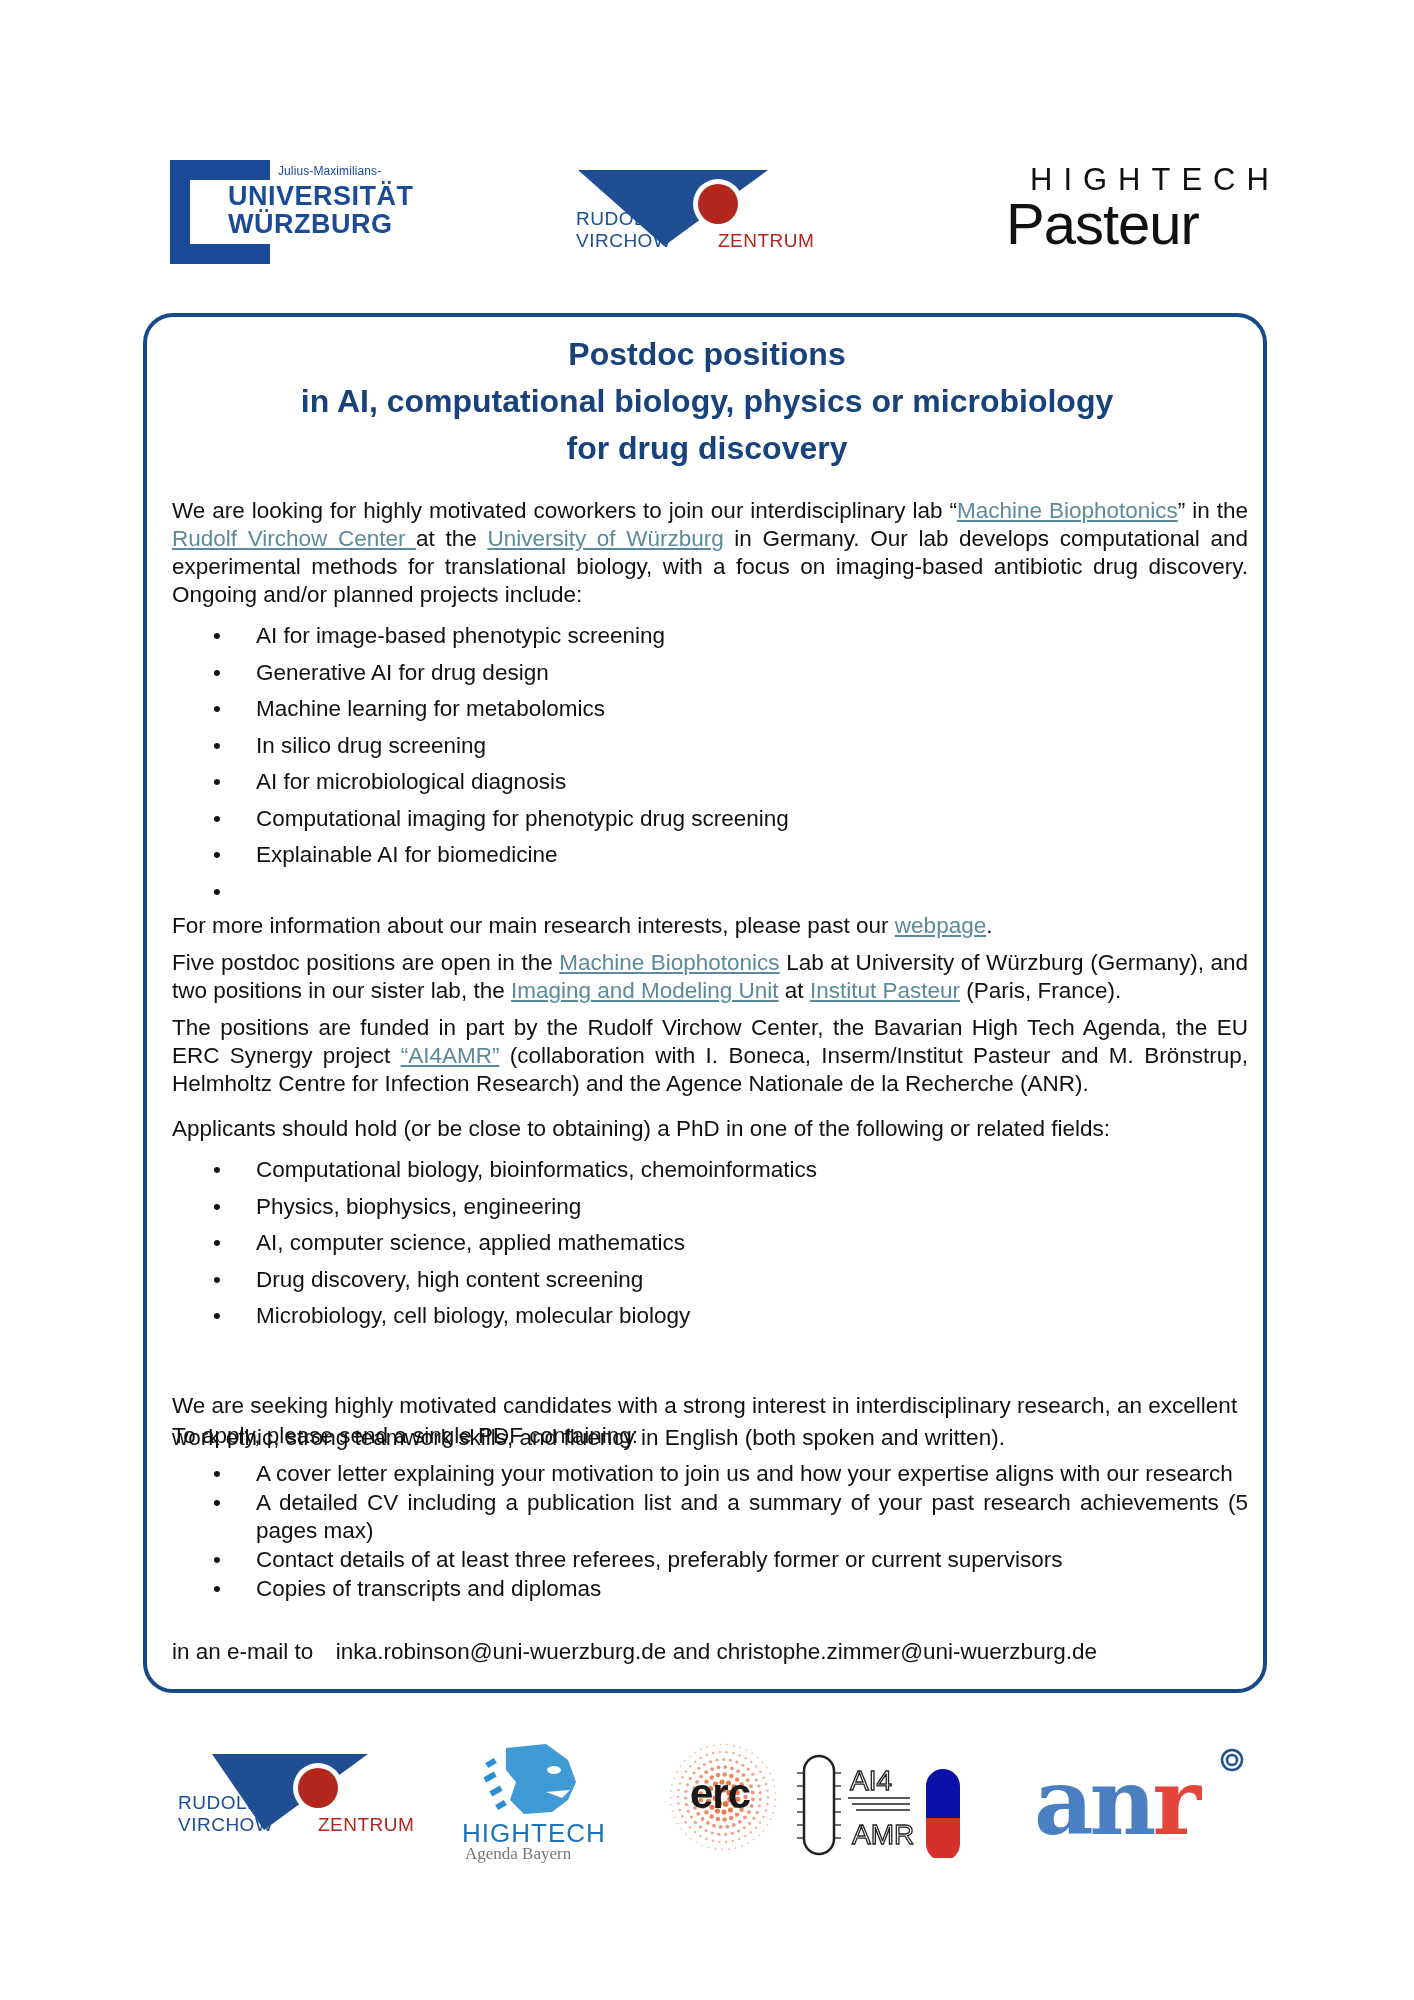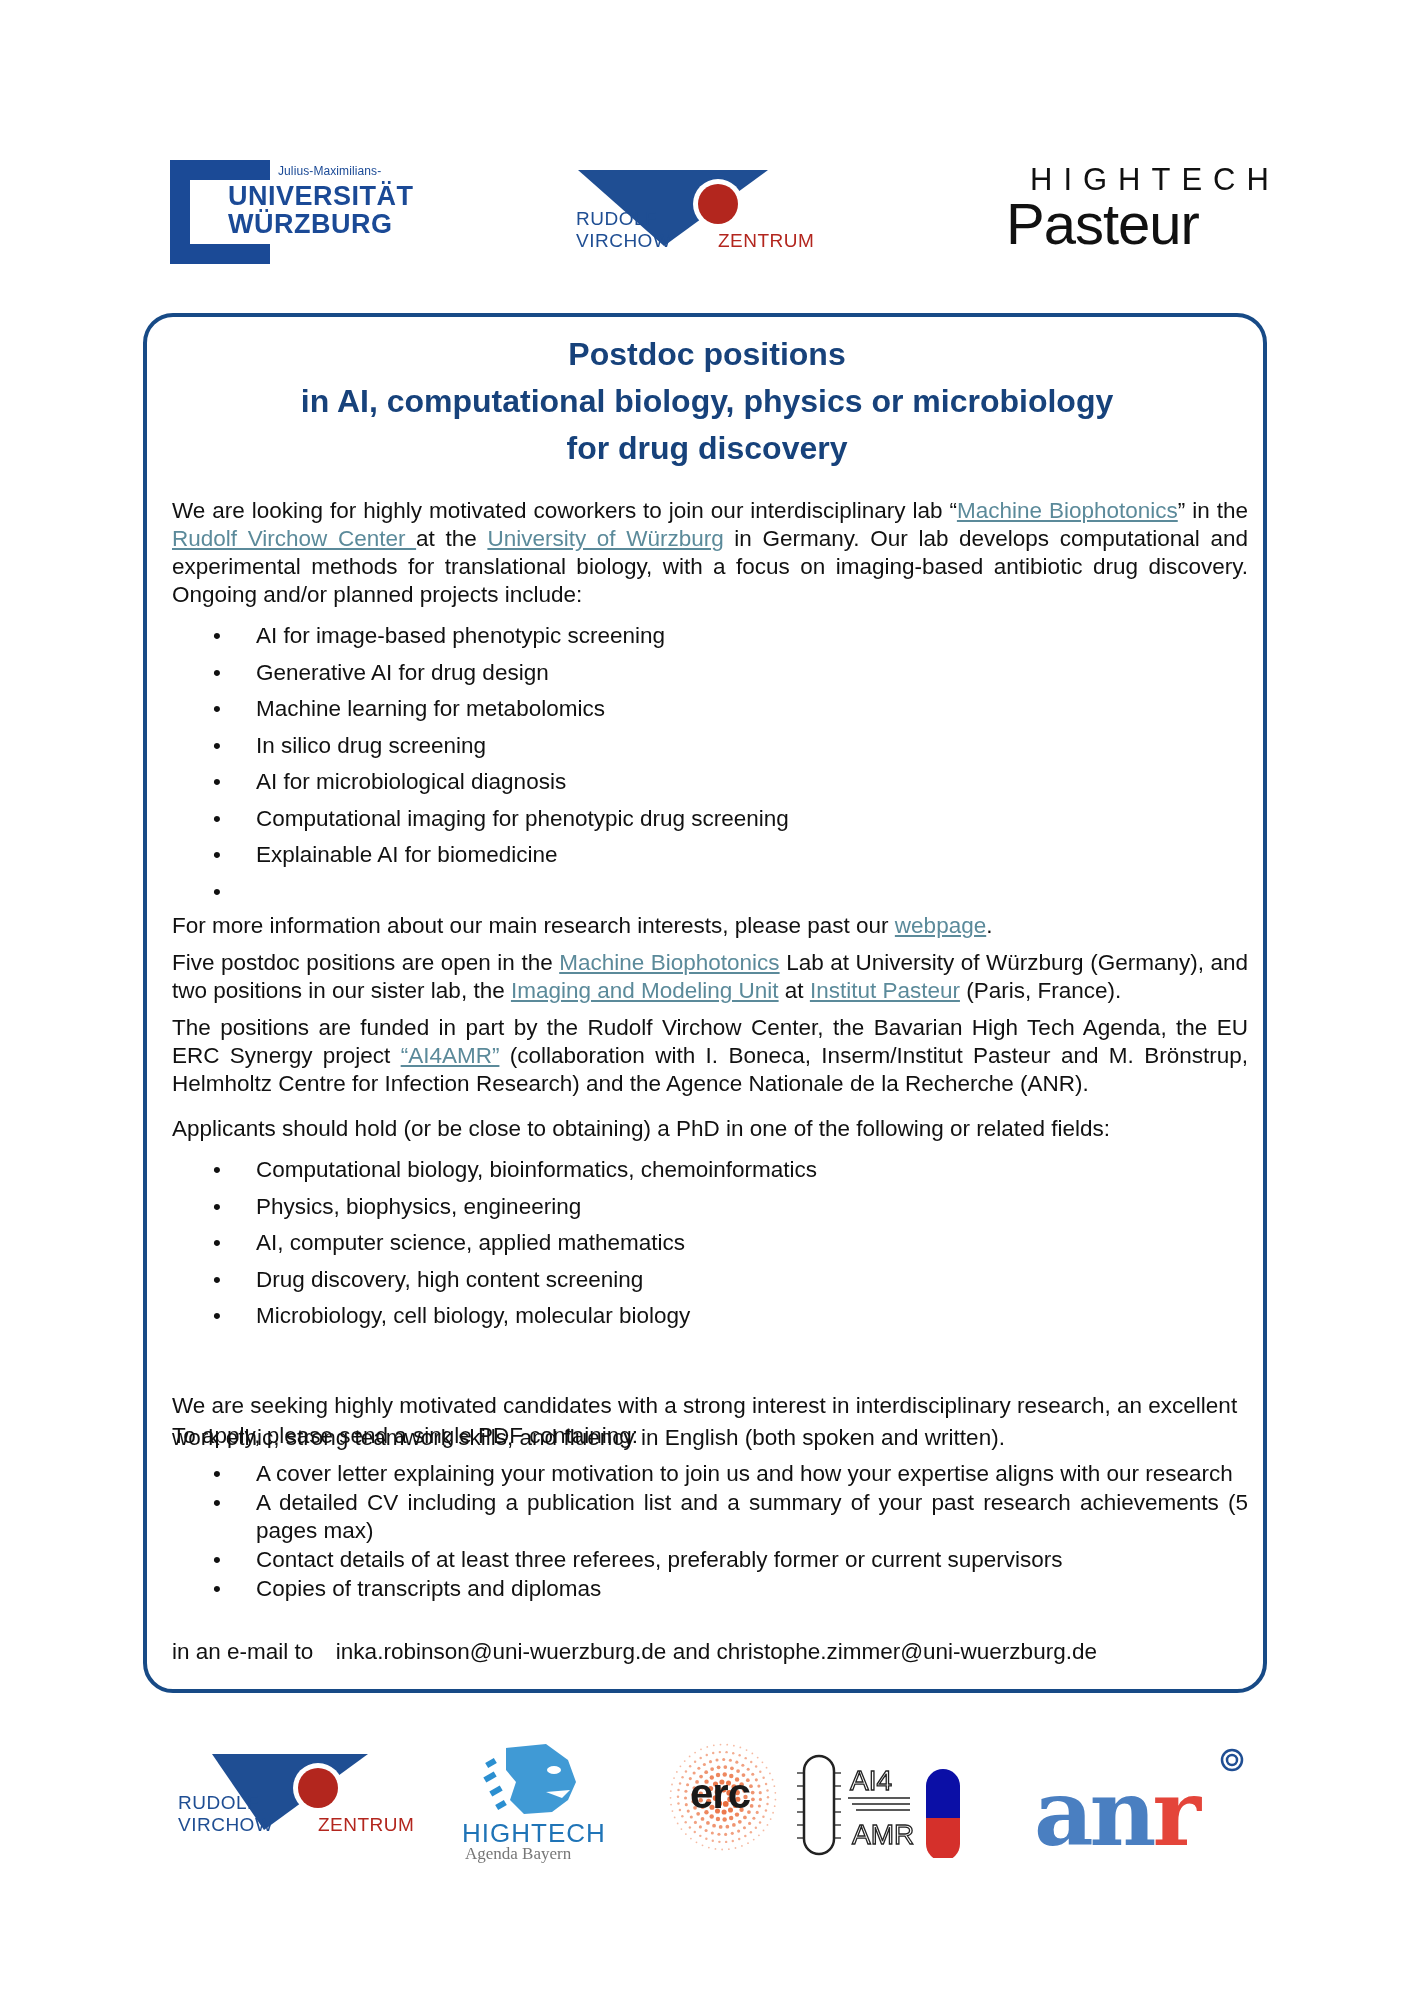--- a/index.html
+++ b/index.html
@@ -47,21 +47,21 @@
 
   
   #logo-hightech { left:460px; top:1740px; width:140px; height:130px; }
   #logo-hightech .ht { position:absolute; left:2px; top:78px; font-size:26px; color:#1f74b7; letter-spacing:1px; font-weight:normal; }
   #logo-hightech .ab { position:absolute; left:5px; top:104px; font-size:17px; color:#777;font-family:Liberation Serif, serif; }
 
   #logo-erc { left:668px; top:1742px; width:110px; height:110px; }
   #logo-erc .ercl { position:absolute; left:22px; top:28px; font-size:42px; font-weight:bold; color:#1a1a1a; letter-spacing:-1px; }
   #logo-ai4amr { left:790px; top:1748px; width:190px; height:110px; }
   #logo-anr { left:1030px; top:1740px; width:220px; height:110px; }
-  #logo-anr .a1 { position:absolute; left:4px; top:8px; font-size:92px; font-weight:bold; color:#4a7fc1; font-family:"DejaVu Serif", serif; letter-spacing:-4px;margin-top:11px; }
+  #logo-anr .a1 { position:absolute; left:4px; top:8px; font-size:92px; font-weight:bold; color:#4a7fc1; font-family:"DejaVu Serif", serif; letter-spacing:-4px; }
   #logo-anr .r1 { color:#e4453a; }
 </style>
 </head>
 <body>
 
 <div id="logo-uni" class="abs">
   <div class="bracket"></div>
   <div class="bracket-inner"></div>
   <span class="small">Julius-Maximilians-</span>
   <span class="big l1">UNIVERSITÄT</span>

